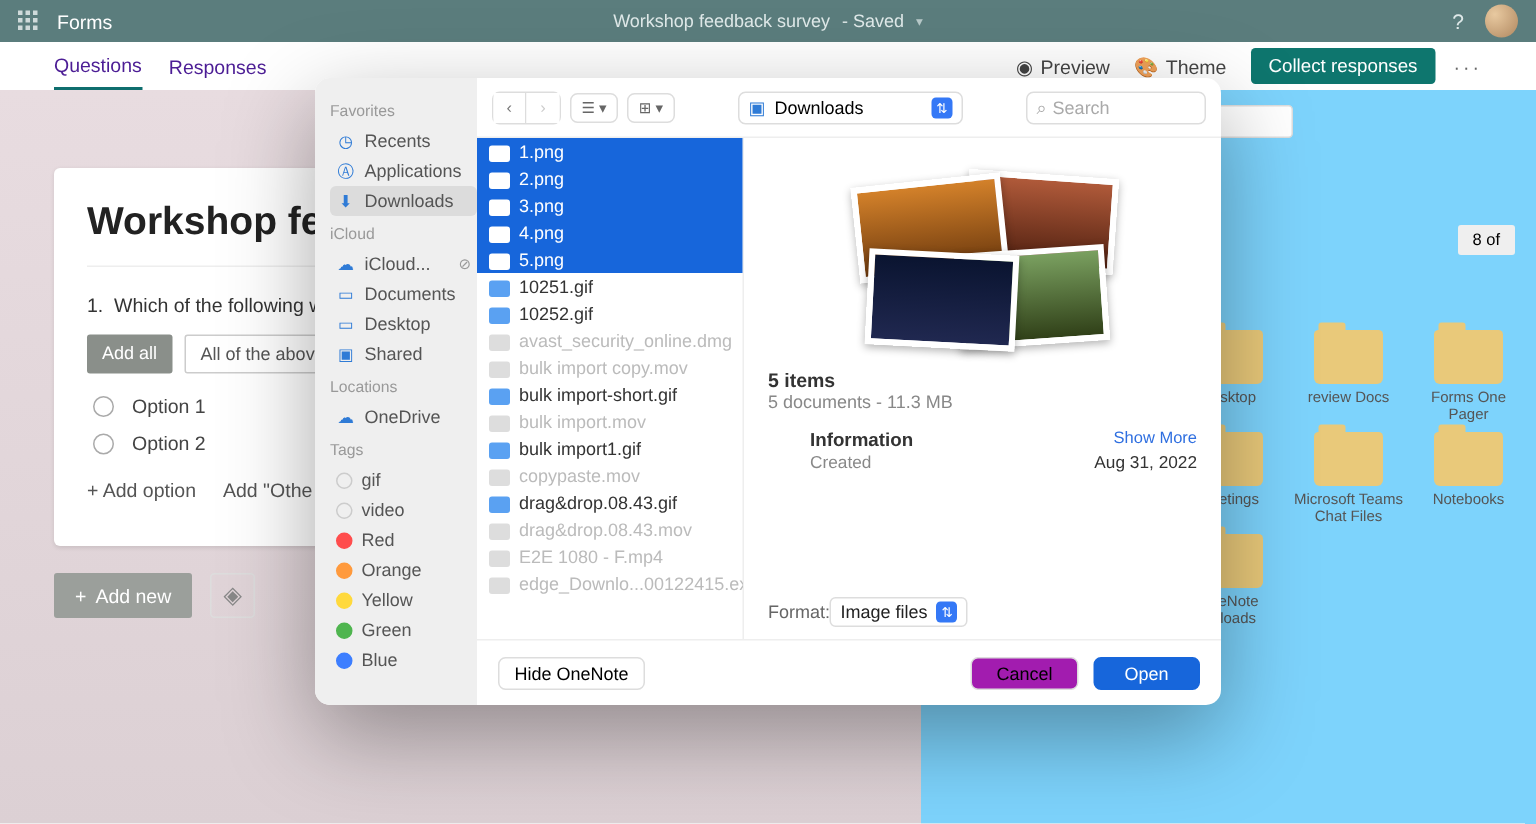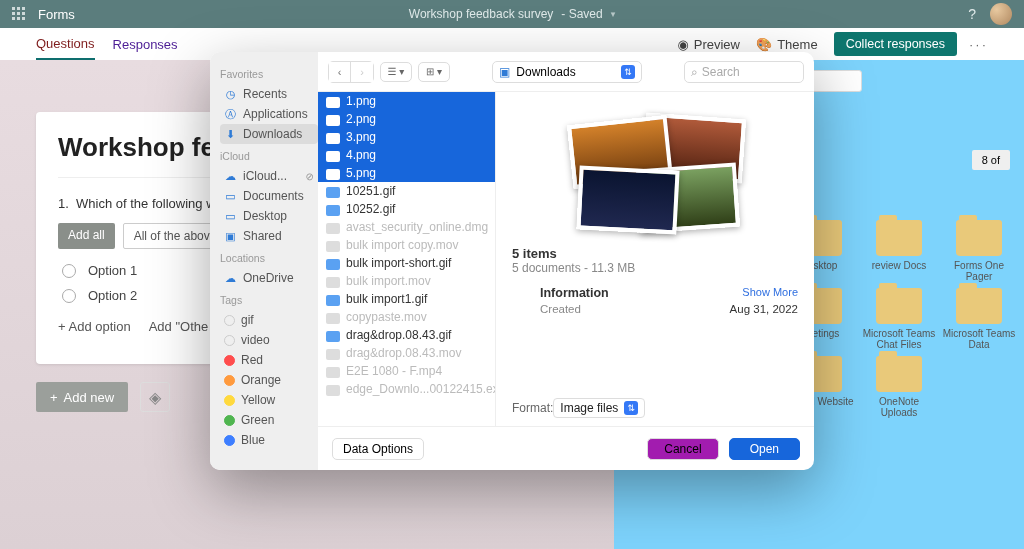--- a/index.html
+++ b/index.html
@@ -12,21 +12,21 @@
 .header .app-title { font-weight: 400; }
 .header .center { position: absolute; left: 50%; transform: translateX(-50%); display: flex; align-items: center; gap: 8px; font-size: 12px; color: #dfe9e9; }
 .header .chev { font-size: 9px; opacity: .7; }
 .header .right { margin-left: auto; display: flex; align-items: center; gap: 14px; }
 .header .help { font-size: 14px; color: #dfe9e9; }
 .header .avatar { width: 22px; height: 22px; border-radius: 50%; background: radial-gradient(circle at 30% 30%, #e8c9a0, #b08860); }
 
 
 .subnav { height: 32px; background: #fff; display: flex; align-items: center; padding: 0 36px; font-size: 13px; border-bottom: 0; }
 .subnav .tab { margin-right: 18px; color: #4c1d95; cursor: pointer; height: 100%; display: flex; align-items: center; }
-.subnav .tab.active { color: #7f1d1d; border-bottom: 2px solid #0e6e6e; font-weight: 500; }
+.subnav .tab.active { color: #4c1d95; border-bottom: 2px solid #0e6e6e; font-weight: 500; }
 .subnav .spacer { flex: 1; }
 .subnav .act { display: flex; align-items: center; gap: 5px; color: #444; margin-left: 16px; cursor: pointer; }
 .subnav .act.collect { background: #0e766e; color: #fff; padding: 5px 12px; border-radius: 3px; font-size: 12.5px; }
 .subnav .more { margin-left: 12px; color: #666; letter-spacing: 2px; cursor: pointer; }
 
 
 .bg { position: absolute; top: 60px; left: 0; right: 0; bottom: 0; background: linear-gradient(#e8dce0,#dcd0d4); padding: 16px 36px; }
 .bg .limits { position: absolute; top: 0; right: 12px; font-size: 11px; color: #777; display: flex; gap: 14px; }
 .form-card { background: #fff; width: 560px; border-radius: 4px; padding: 20px 22px 30px; margin-top: 36px; box-shadow: 0 1px 3px rgba(0,0,0,.1); }
 .form-card h1 { font-size: 26px; font-weight: 600; color: #222; margin-bottom: 18px; border-bottom: 1px solid #eee; padding-bottom: 14px; }
@@ -205,24 +205,20 @@
       <div class="folder">
         <div class="ficon"></div>
         <span>Meetings</span>
       </div>
       <div class="folder">
         <div class="ficon"></div>
         <span>Microsoft Teams Chat Files</span>
       </div>
       <div class="folder">
         <div class="ficon"></div>
-        <span>Microsoft Teams Data</span>
-      </div>
-      <div class="folder">
-        <div class="ficon"></div>
         <span>Notebooks</span>
       </div>
       <div class="folder">
         <div class="ficon"></div>
         <span>OfficeMobile</span>
       </div>
       <div class="folder">
         <div class="ficon"></div>
         <span>Official Website</span>
       </div>
@@ -414,19 +410,19 @@
         <div class="format">
           <span>Format:</span>
           <div class="sel">
             <span>Image files</span>
             <span class="chev-blue">⇅</span>
           </div>
         </div>
       </div>
     </div>
     <div class="footer">
-      <button class="hide">Data Options</button>
+      <button class="hide">Hide OneNote</button>
       <div class="sp"></div>
       <button class="btn">Cancel</button>
       <button class="btn primary">Open</button>
     </div>
   </div>
 </div>
 
 </body></html>

